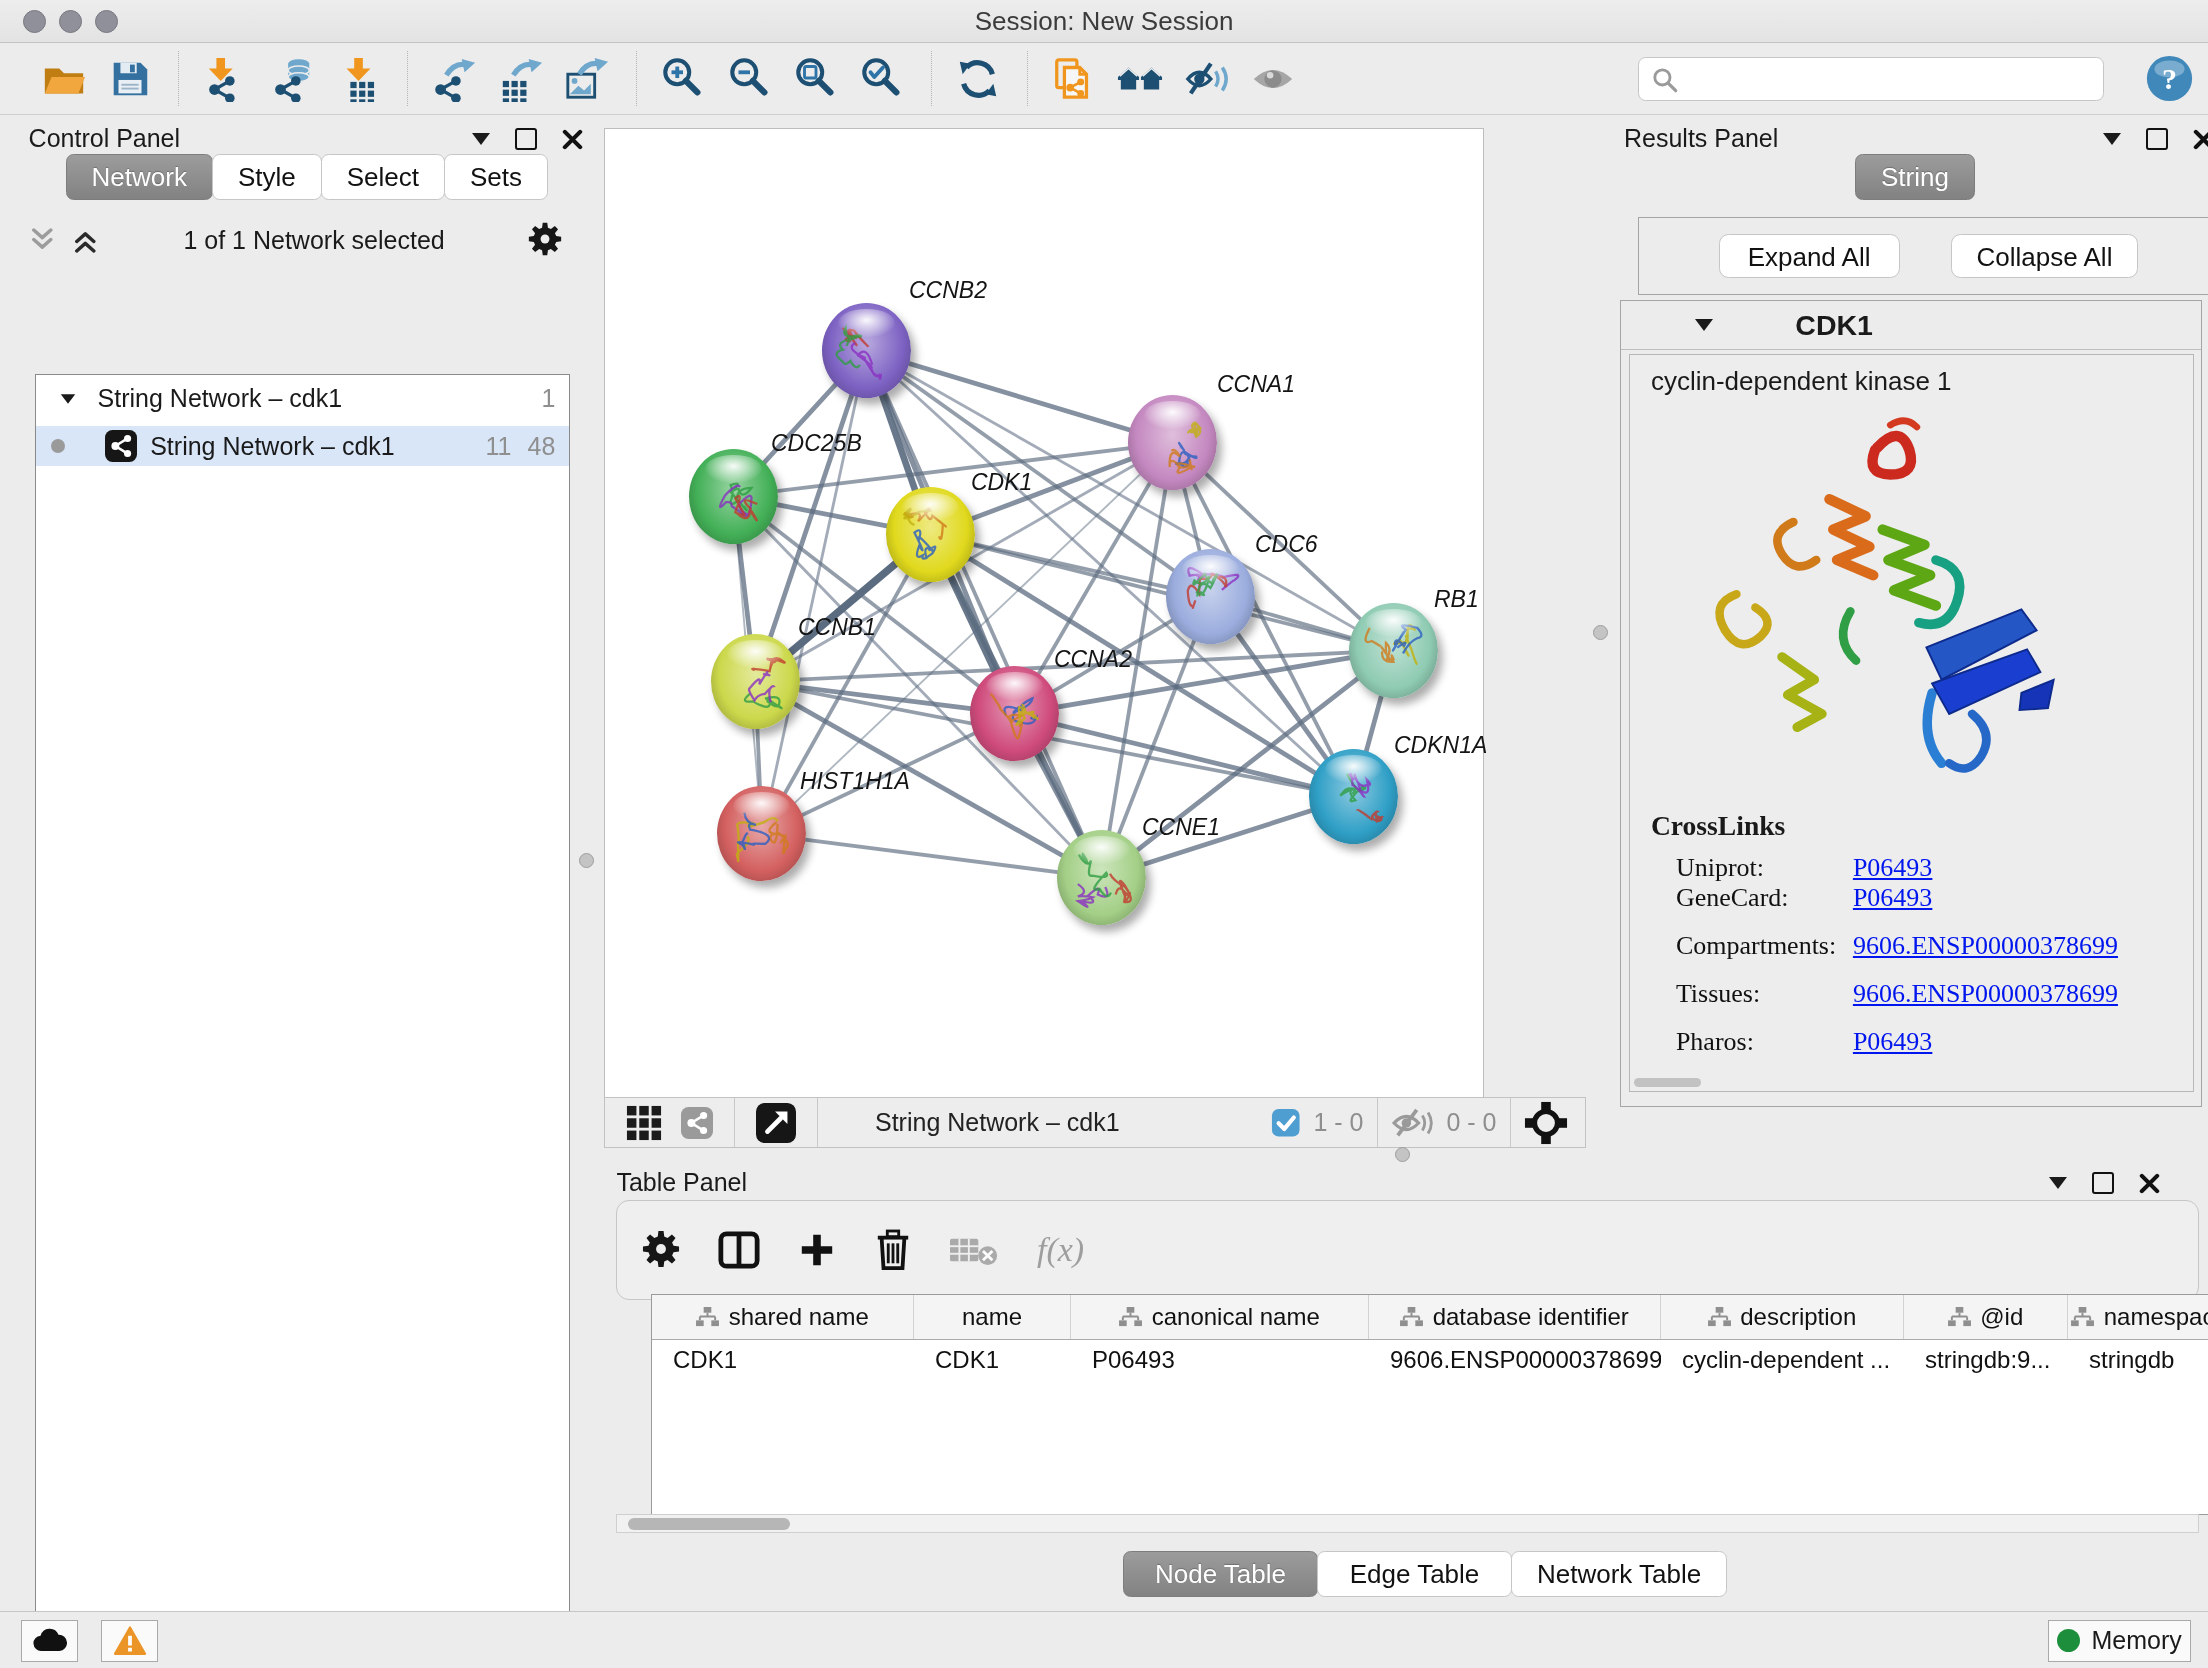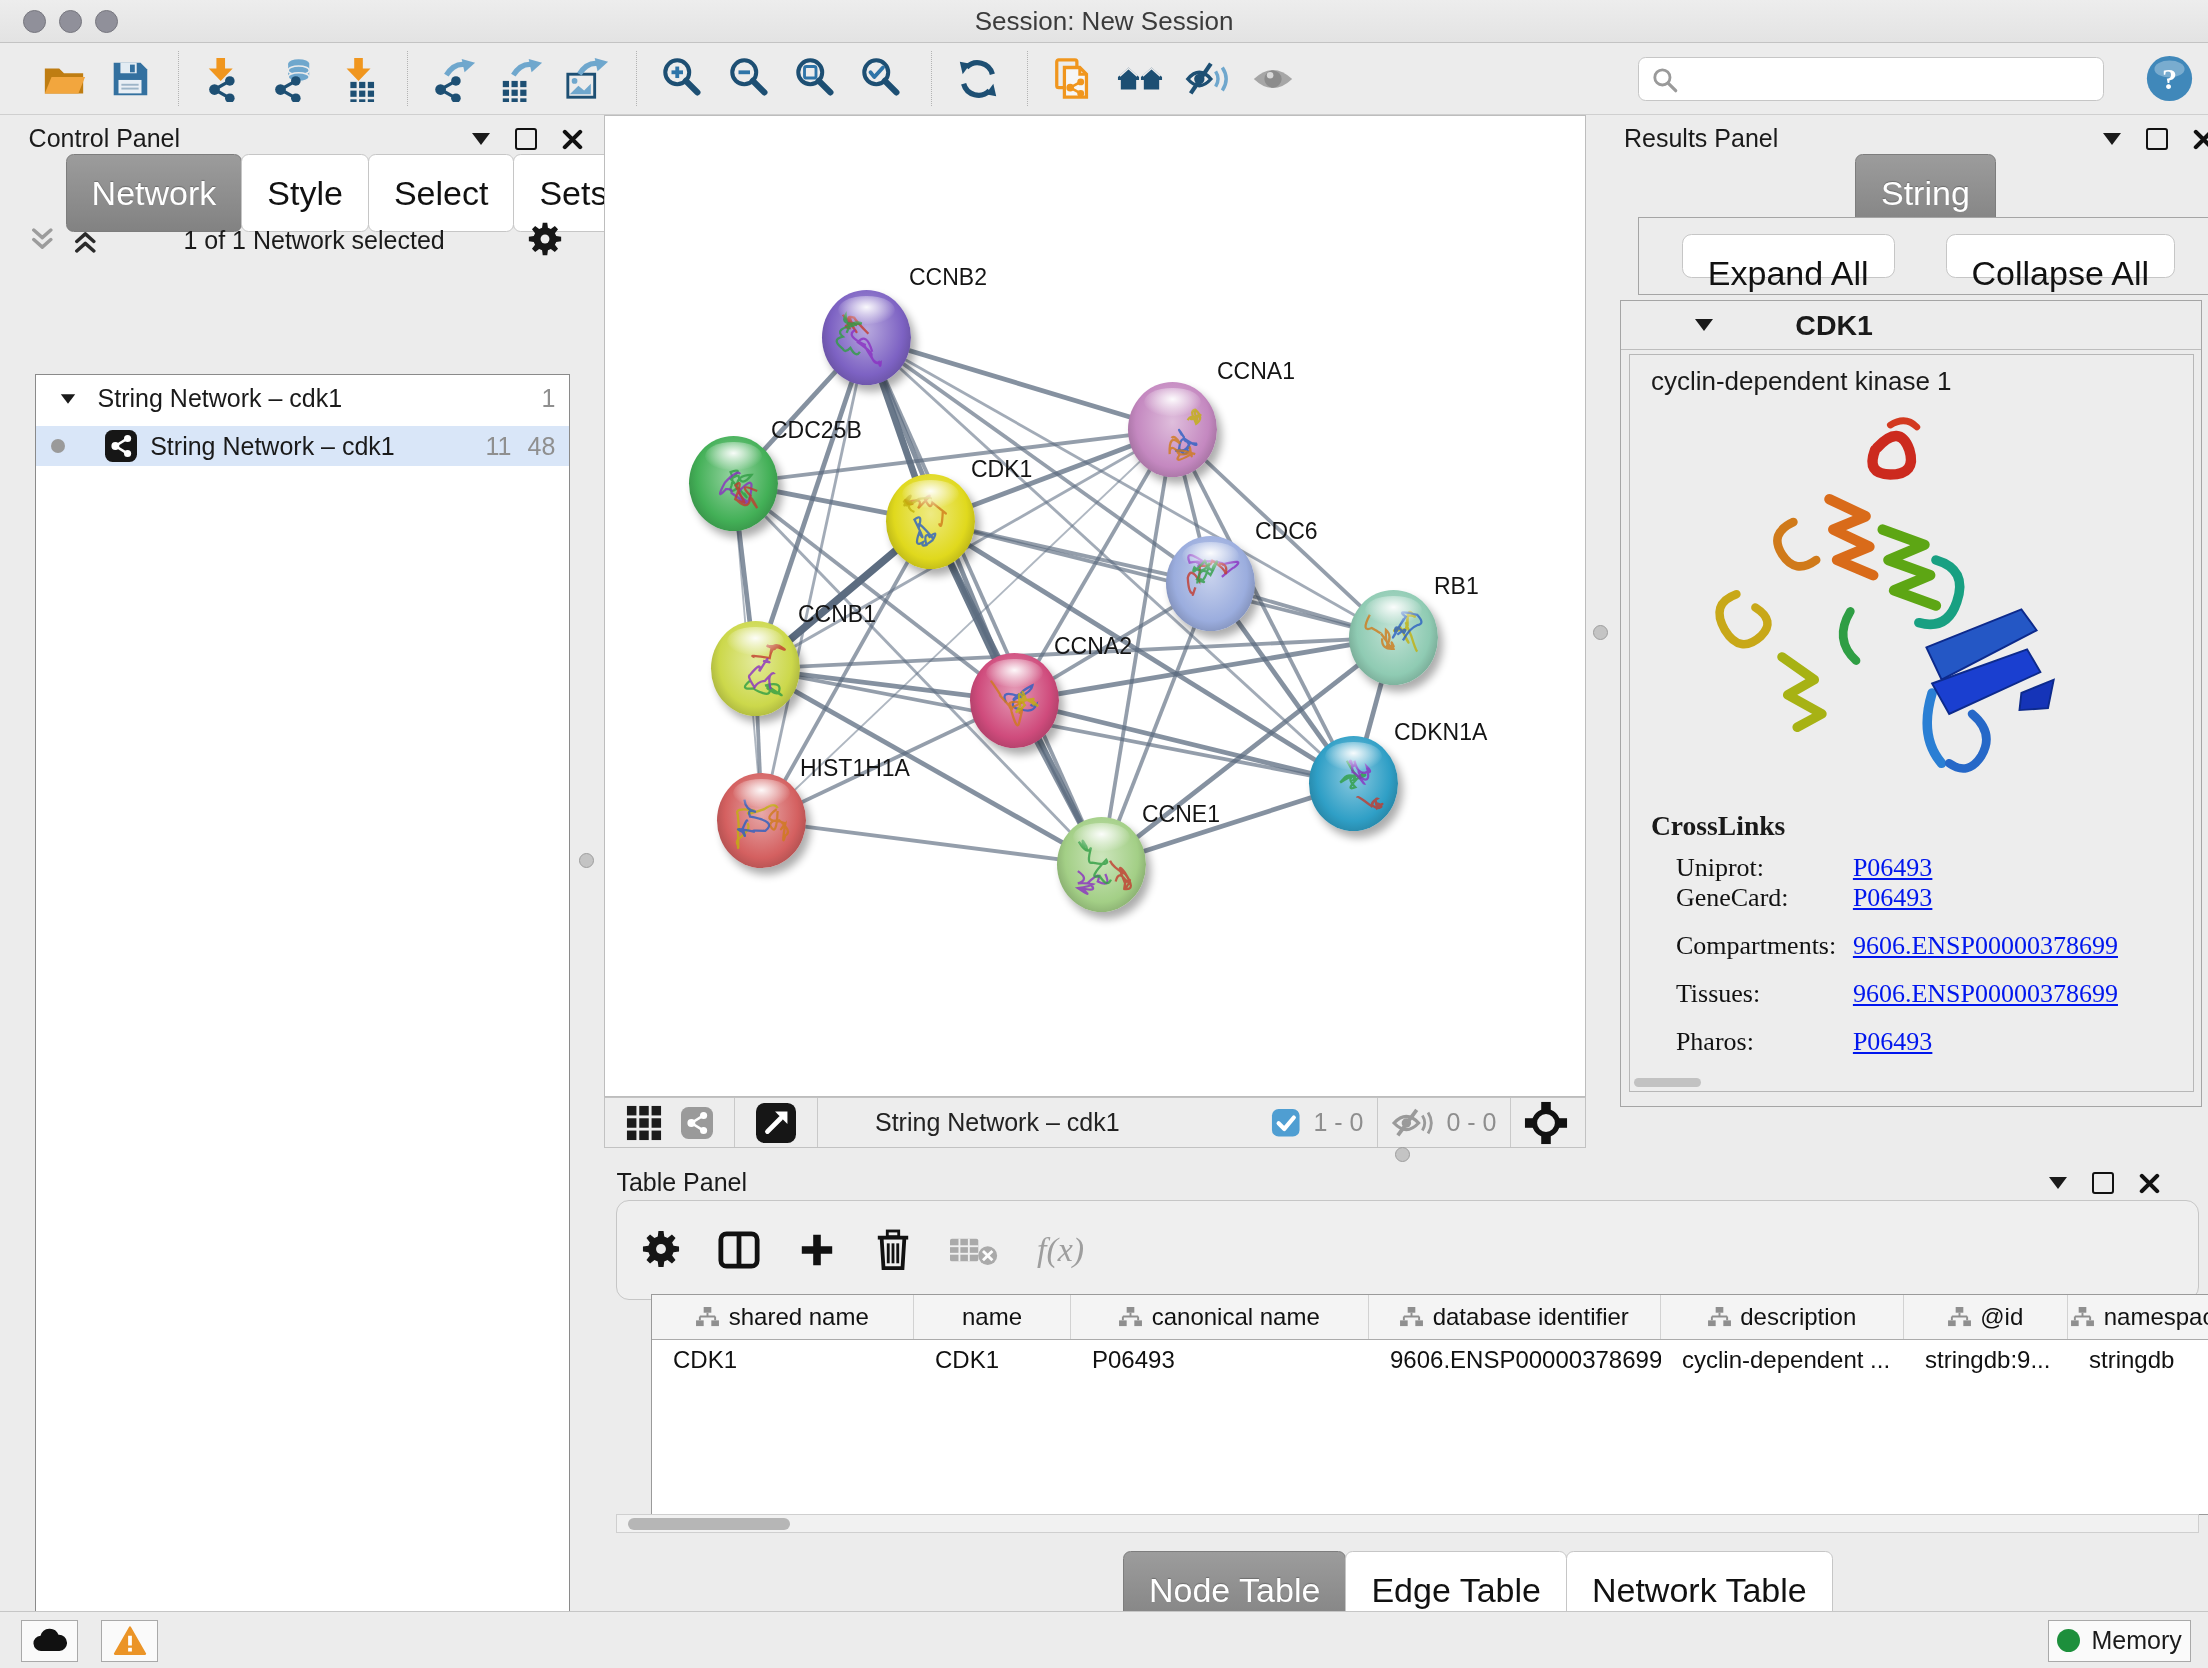--- a/index.html
+++ b/index.html
@@ -20,34 +20,34 @@
   .tsep{width:0;height:55px;border-left:1.9px dotted #b3b3b3;margin:0 19px 0 9.5px;flex:0 0 auto;}
   .searchwrap{margin-left:auto;margin-right:38px;position:relative;flex:0 0 auto;}
   .searchwrap input{width:466px;height:44px;border:1px solid #c6c6c6;border-radius:7.6px;
       background:#fff;font-size:23px;padding:0 13.3px 0 49px;box-sizing:border-box;outline:none;color:#333;}
   .searchwrap svg{position:absolute;left:13.3px;top:9.5px;}
   
   .phead{font-size:25px;color:#1a1a1a;}
   .hicons{position:absolute;display:flex;align-items:center;gap:25px;}
   .caret-down{width:0;height:0;border-left:9.5px solid transparent;border-right:9.5px solid transparent;border-top:12.4px solid #1a1a1a;}
   .floatbox{width:18px;height:18px;border:2.9px solid #111;border-radius:2.9px;}
-  .tabbtn{height:44px;line-height:44px;padding:16px 25px;background:#fff;border:1px solid #c6c6c6;
-      font-size:34px;color:#111;border-radius:7.6px;margin-left:-1px;text-align:center;}
+  .tabbtn{height:44px;line-height:44px;padding:0 25px;background:#fff;border:1px solid #c6c6c6;
+      font-size:26px;color:#111;border-radius:7.6px;margin-left:-1px;text-align:center;}
   .tabbtn.sel{background:linear-gradient(#9c9c9c,#828282);color:#fff;border-color:#7d7d7d;
       text-shadow:0 -1px 1px rgba(0,0,0,.25);}
   
   .treebox{position:absolute;left:27px;top:259px;width:535px;height:1320px;background:#fff;
       border:1.9px solid #8a8a8a;box-sizing:border-box;}
   .trow{height:36px;display:flex;align-items:center;font-size:25px;}
   .trow .cnt{color:#8f8f8f;}
   .rowsel{background:#d9e6f8;}
   .graydot{width:14.3px;height:14.3px;border-radius:50%;background:#9a9a9a;}
   
-  .netcanvas{position:absolute;left:604px;top:115px;width:982px;height:982px;background:#fff;
-      border:1px solid #bdbdbd;box-sizing:border-box;}
+  .netcanvas{position:absolute;left:604px;top:128px;width:880px;height:982px;background:#fff;
+      border:1px solid #bdbdbd;box-sizing:border-box;font-style:italic;}
   #net-edges{position:absolute;left:0;top:0;}
   .node{position:absolute;width:89px;height:95px;border-radius:50%;
       box-shadow:4.8px 6.7px 8.6px rgba(0,0,0,.33);}
   .node svg{position:absolute;left:0;top:0;}
   .node::after{content:"";position:absolute;left:18%;top:6%;width:64%;height:30%;
       border-radius:50%;background:radial-gradient(ellipse at 50% 40%,rgba(255,255,255,.95),rgba(255,255,255,0) 75%);}
   .nlabel{position:absolute;font-size:23px;color:#141414;font-weight:500;white-space:nowrap;}
   .netbar{position:absolute;left:604px;top:1097px;width:982px;height:51px;background:#ededed;
       border:1px solid #c2c2c2;box-sizing:border-box;display:flex;align-items:center;}
   .netbar .vsep{width:0;height:49px;border-left:1px solid #c9c9c9;}

